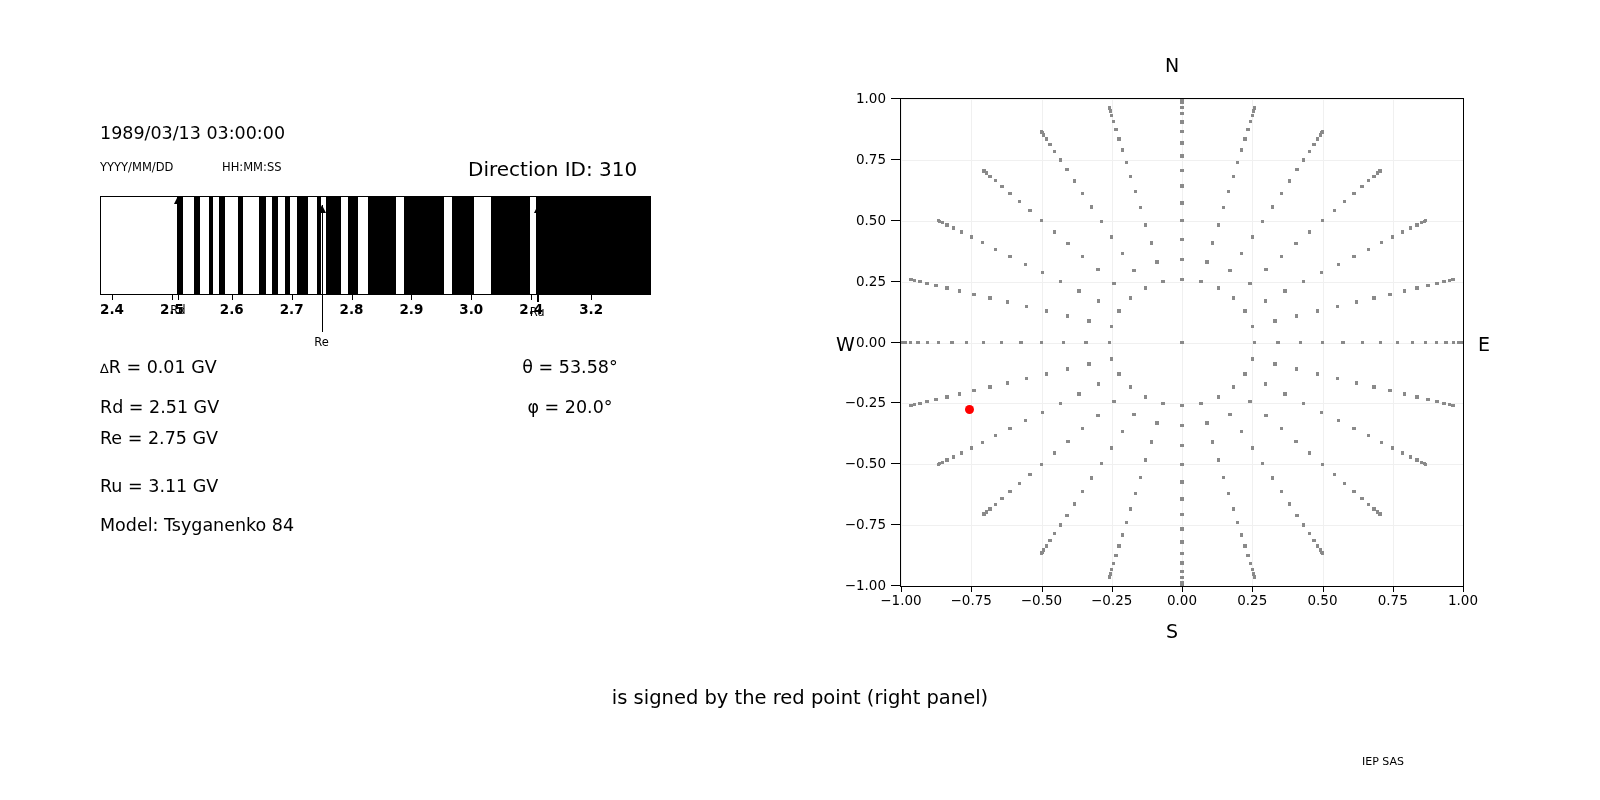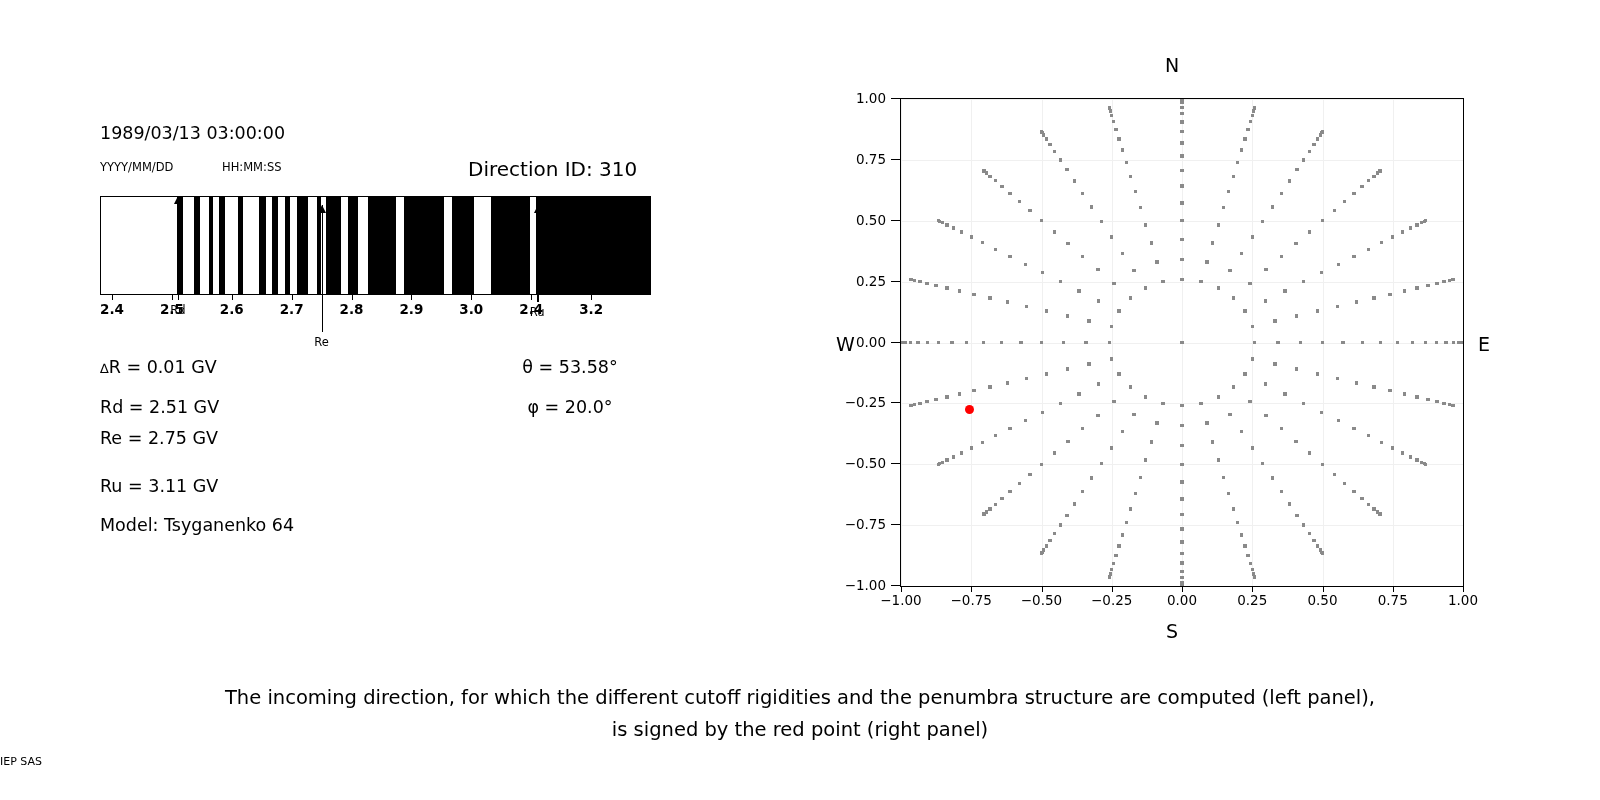--- a/index.html
+++ b/index.html
@@ -50,21 +50,21 @@
   .ytick{position:absolute;left:-10px;width:9px;height:1px;background:#000;}
   .ytick-label{position:absolute;font-size:13.5px;text-align:right;transform:translateY(-50%);white-space:nowrap;}
   .xtick{position:absolute;top:0;width:1px;height:5px;background:#000;}
   .xtick-label{position:absolute;top:7px;font-size:13.5px;transform:translateX(-50%);white-space:nowrap;}
 
   .compass{position:absolute;font-size:19px;white-space:nowrap;}
 
   
   #caption{position:absolute;left:0;top:682px;width:1600px;text-align:center;}
   .cap-line{font-size:19.5px;line-height:32px;}
-  #footer-credit{position:absolute;left:0;top:755px;width:1404px;text-align:left;font-size:11px;}
+  #footer-credit{position:absolute;left:0;top:755px;width:1404px;text-align:right;font-size:11px;}
 </style>
 </head>
 <body>
 
 <div id="left-panel">
 
 
   <div class="txt-datetime">1989/03/13 03:00:00</div>
 
   <div class="txt-fmt-date">YYYY/MM/DD</div>
@@ -130,21 +130,21 @@
         <div class="head"></div>
         <div class="mlabel" style="top: 100px;">Ru</div>
       </div>
     </div>
 
   <div id="left-values">
       <div class="val" style="left: 100px; top: 357px;"><span class="sub">∆</span><span>R = 0.01 GV</span></div>
       <div class="val" style="left: 100px; top: 396.5px;"><span>Rd = 2.51 GV</span></div>
       <div class="val" style="left: 100px; top: 428px;"><span>Re = 2.75 GV</span></div>
       <div class="val" style="left: 100px; top: 475.5px;"><span>Ru = 3.11 GV</span></div>
-      <div class="val" style="left: 100px; top: 515px;"><span>Model: Tsyganenko 64</span></div>
+      <div class="val" style="left: 100px; top: 515px;"><span>Model: Tsyganenko 84</span></div>
     </div>
 
   <div id="left-angles">
       <div class="val" style="left: 570px; top: 357px; transform: translateX(-50%);">θ = 53.58°</div>
       <div class="val" style="left: 570px; top: 396.5px; transform: translateX(-50%);">φ = 20.0°</div>
     </div>
 </div>
 
 <div id="right-panel">
 
@@ -598,16 +598,15 @@
       <div class="xtick" style="left: 492.5px; top: 537px;"></div>
       <div class="xtick-label" style="left: 492.5px; top: 542px;">0.50</div>
       <div class="xtick" style="left: 562.75px; top: 537px;"></div>
       <div class="xtick-label" style="left: 562.75px; top: 542px;">0.75</div>
       <div class="xtick" style="left: 633px; top: 537px;"></div>
       <div class="xtick-label" style="left: 633px; top: 542px;">1.00</div>
     </div>
 </div>
 
 <div id="caption">
-  <div class="cap-line">The incoming direction, for which the different cutoff rigidities and the penumbra structure are computed (left panel),</div>
   <div class="cap-line">is signed by the red point (right panel)</div>
 </div>
 <div id="footer-credit">IEP SAS</div>
 
 </body></html>

